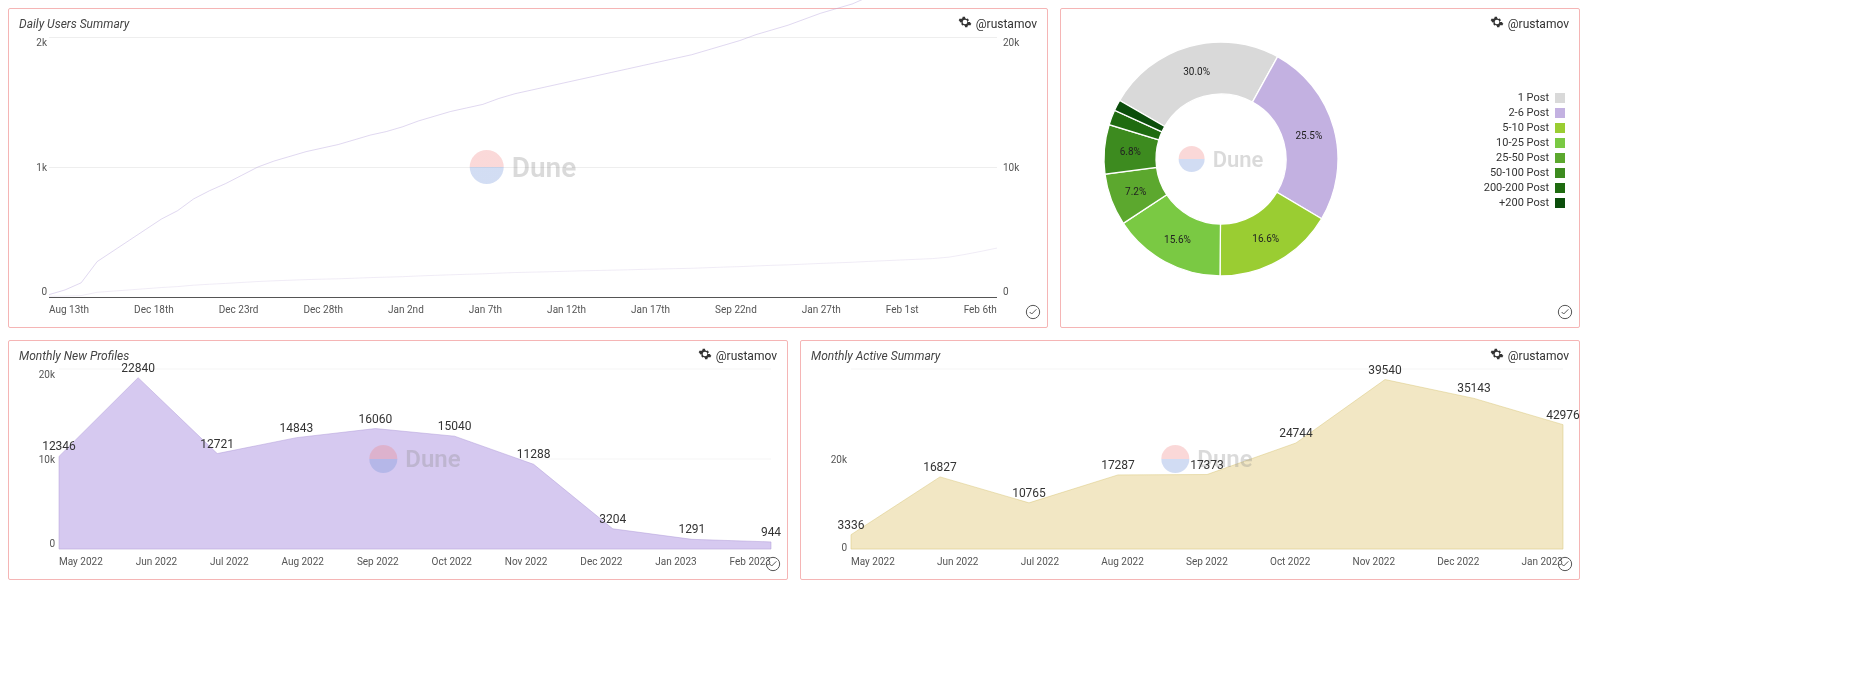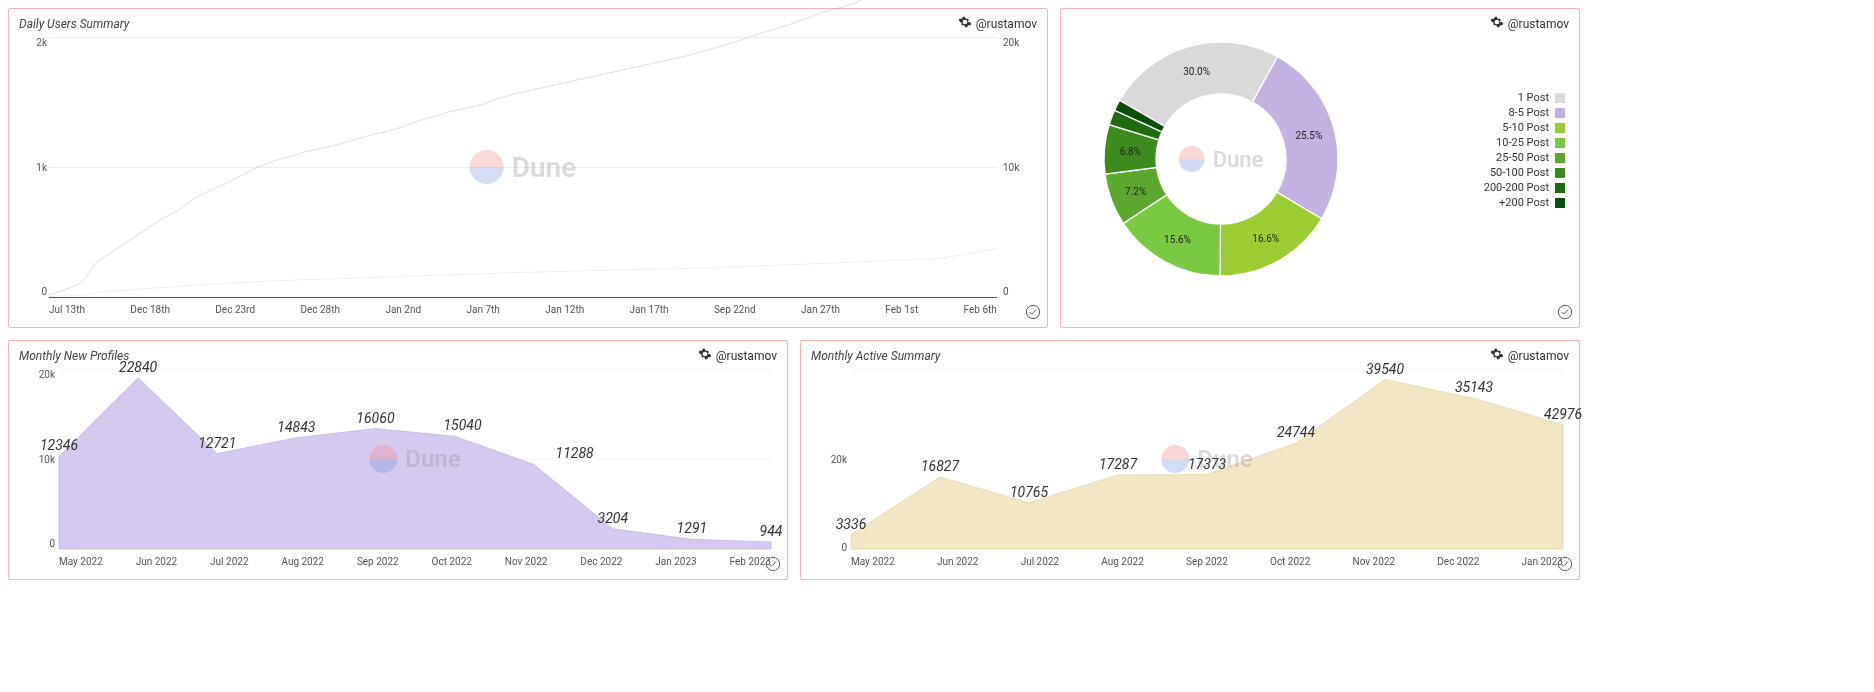--- a/index.html
+++ b/index.html
@@ -28,21 +28,21 @@
   .watermark .wm-circle { width:34px; height:34px; border-radius:50%; background:linear-gradient(to bottom, #f08080 50%, #6a8ed8 50%); }
   
   .donut-wrap { position:absolute; left:30px; top:20px; width:260px; height:260px; }
   .donut-legend { position:absolute; right:14px; top:80px; font-size:11px; color:#333; }
   .donut-legend div { display:flex; align-items:center; justify-content:flex-end; gap:6px; margin:2px 0; }
   .donut-legend .sw { width:10px; height:10px; }
   
   .area-wrap { position:absolute; left:50px; right:16px; top:28px; bottom:30px; }
   .x-axis2 { position:absolute; left:50px; right:16px; bottom:12px; display:flex; justify-content:space-between; font-size:10px; color:#555; }
   .y-axis2 { position:absolute; left:10px; top:28px; bottom:30px; width:36px; display:flex; flex-direction:column; justify-content:space-between; text-align:right; font-size:10px; color:#555; }
-  .pt-label { position:absolute; transform:translate(-50%,-120%); font-size:14px; color:#333; white-space:nowrap;font-style:italic; }
+  .pt-label { position:absolute; transform:translate(-50%,-120%); font-size:12px; color:#333; white-space:nowrap; }
   .donut-label { position:absolute; font-size:10px; color:#222; transform:translate(-50%,-50%); }
 </style>
 </head>
 <body>
 
 <div class="grid">
 
   <div class="panel">
     <div class="panel-header">
       <span>Daily Users Summary</span>
@@ -308,21 +308,21 @@
       <svg id="lines-daily" style="position:absolute;inset:0;width:100%;height:100%;overflow:visible" viewBox="0 0 100 100" preserveAspectRatio="none">
           <path d="M0 99.0909090909091 L1.694915254237288 97.27272727272727 L3.389830508474576 94.54545454545455 L5.084745762711865 86.36363636363636 L6.779661016949152 82.27272727272728 L8.47457627118644 78.18181818181819 L10.16949152542373 74.0909090909091 L11.864406779661017 70 L13.559322033898304 66.81818181818181 L15.254237288135593 62.27272727272727 L16.94915254237288 59.090909090909086 L18.64406779661017 56.36363636363637 L20.33898305084746 53.18181818181818 L22.033898305084744 50 L23.728813559322035 47.72727272727273 L25.423728813559322 45.909090909090914 L27.11864406779661 44.09090909090909 L28.8135593220339 42.72727272727273 L30.508474576271187 41.36363636363637 L32.20338983050847 39.54545454545455 L33.89830508474576 37.727272727272734 L35.59322033898305 36.36363636363637 L37.28813559322034 34.54545454545455 L38.983050847457626 32.27272727272728 L40.67796610169492 30.454545454545453 L42.3728813559322 28.63636363636364 L44.06779661016949 27.272727272727266 L45.76271186440678 25.909090909090907 L47.45762711864407 23.636363636363626 L49.152542372881356 21.818181818181813 L50.847457627118644 20.454545454545453 L52.54237288135594 19.090909090909093 L54.23728813559322 17.72727272727272 L55.932203389830505 16.363636363636374 L57.6271186440678 15 L59.32203389830508 13.63636363636364 L61.016949152542374 12.272727272727266 L62.71186440677966 10.909090909090907 L64.40677966101694 9.545454545454547 L66.10169491525424 8.181818181818173 L67.79661016949152 6.818181818181827 L69.49152542372882 5 L71.1864406779661 3.181818181818187 L72.88135593220339 1.363636363636374 L74.57627118644068 -0.9090909090909065 L76.27118644067797 -2.7272727272727337 L77.96610169491525 -4.545454545454547 L79.66101694915254 -6.818181818181813 L81.35593220338984 -9.09090909090908 L83.05084745762711 -10.909090909090907 L84.7457627118644 -12.72727272727272 L86.4406779661017 -15.454545454545453 L88.13559322033898 -17.72727272727272 L89.83050847457628 -20 L91.52542372881356 -22.272727272727266 L93.22033898305084 -24.545454545454533 L94.91525423728814 -29.090909090909093 L96.61016949152543 -38.18181818181819 L98.30508474576271 -48.18181818181819 L100 -59.09090909090909 " fill="none" stroke="#b19cd9" stroke-width="0.4" vector-effect="non-scaling-stroke"></path>
           <path d="M0 99.72727272727273 L1.694915254237288 99.63636363636364 L3.389830508474576 99.45454545454545 L5.084745762711865 98.18181818181819 L6.779661016949152 97.72727272727273 L8.47457627118644 97.27272727272727 L10.16949152542373 96.81818181818181 L11.864406779661017 96.36363636363636 L13.559322033898304 96 L15.254237288135593 95.45454545454545 L16.94915254237288 95.0909090909091 L18.64406779661017 94.77272727272728 L20.33898305084746 94.4090909090909 L22.033898305084744 94.04545454545455 L23.728813559322035 93.77272727272727 L25.423728813559322 93.54545454545455 L27.11864406779661 93.31818181818181 L28.8135593220339 93.13636363636364 L30.508474576271187 93 L32.20338983050847 92.77272727272728 L33.89830508474576 92.54545454545455 L35.59322033898305 92.36363636363636 L37.28813559322034 92.18181818181819 L38.983050847457626 91.9090909090909 L40.67796610169492 91.68181818181819 L42.3728813559322 91.45454545454545 L44.06779661016949 91.27272727272727 L45.76271186440678 91.0909090909091 L47.45762711864407 90.81818181818181 L49.152542372881356 90.5909090909091 L50.847457627118644 90.45454545454545 L52.54237288135594 90.31818181818181 L54.23728813559322 90.13636363636364 L55.932203389830505 89.95454545454545 L57.6271186440678 89.81818181818181 L59.32203389830508 89.68181818181819 L61.016949152542374 89.54545454545455 L62.71186440677966 89.36363636363636 L64.40677966101694 89.22727272727272 L66.10169491525424 89.0909090909091 L67.79661016949152 88.95454545454545 L69.49152542372882 88.72727272727272 L71.1864406779661 88.5 L72.88135593220339 88.31818181818181 L74.57627118644068 88.04545454545455 L76.27118644067797 87.81818181818181 L77.96610169491525 87.63636363636364 L79.66101694915254 87.36363636363636 L81.35593220338984 87.0909090909091 L83.05084745762711 86.86363636363636 L84.7457627118644 86.63636363636364 L86.4406779661017 86.31818181818181 L88.13559322033898 86.04545454545455 L89.83050847457628 85.77272727272728 L91.52542372881356 85.5 L93.22033898305084 85.22727272727272 L94.91525423728814 84.68181818181819 L96.61016949152543 83.63636363636364 L98.30508474576271 82.45454545454545 L100 81.18181818181819 " fill="none" stroke="#d8d0e8" stroke-width="0.4" vector-effect="non-scaling-stroke"></path>
         </svg>
       <div class="watermark">
           <div class="wm-circle"></div>
           <span>Dune</span>
         </div>
     </div>
     <div class="x-axis" id="xaxis-daily">
-        <span>Jul 13th</span>
+        <span>Aug 13th</span>
         <span>Dec 18th</span>
         <span>Dec 23rd</span>
         <span>Dec 28th</span>
         <span>Jan 2nd</span>
         <span>Jan 7th</span>
         <span>Jan 12th</span>
         <span>Jan 17th</span>
         <span>Sep 22nd</span>
         <span>Jan 27th</span>
         <span>Feb 1st</span>
@@ -367,21 +367,21 @@
           <div class="wm-circle" style="width:26px;height:26px"></div>
           <span>Dune</span>
         </div>
     </div>
     <div class="donut-legend" id="donut-legend">
         <div>
           <span>1 Post</span>
           <span class="sw" style="background: rgb(217, 217, 217);"></span>
         </div>
         <div>
-          <span>8-5 Post</span>
+          <span>2-6 Post</span>
           <span class="sw" style="background: rgb(195, 177, 225);"></span>
         </div>
         <div>
           <span>5-10 Post</span>
           <span class="sw" style="background: rgb(154, 205, 50);"></span>
         </div>
         <div>
           <span>10-25 Post</span>
           <span class="sw" style="background: rgb(122, 201, 67);"></span>
         </div>
@@ -434,22 +434,22 @@
           </svg>
         <div class="watermark" style="font-size:24px">
             <div class="wm-circle" style="width:28px;height:28px"></div>
             <span>Dune</span>
           </div>
       <div class="pt-label" style="left: 0%; top: 48.5583%;">12346</div>
           <div class="pt-label" style="left: 11.1111%; top: 4.83333%;">22840</div>
           <div class="pt-label" style="left: 22.2222%; top: 46.9958%;">12721</div>
           <div class="pt-label" style="left: 33.3333%; top: 38.1542%;">14843</div>
           <div class="pt-label" style="left: 44.4444%; top: 33.0833%;">16060</div>
-          <div class="pt-label" style="left: 55.5556%; top: 37.3333%; margin-left: 8px;">15040</div>
-          <div class="pt-label" style="left: 66.6667%; top: 52.9667%; margin-left: 41px;">11288</div>
+          <div class="pt-label" style="left: 55.5556%; top: 37.3333%;">15040</div>
+          <div class="pt-label" style="left: 66.6667%; top: 52.9667%;">11288</div>
           <div class="pt-label" style="left: 77.7778%; top: 88.7833%;">3204</div>
           <div class="pt-label" style="left: 88.8889%; top: 94.6208%;">1291</div>
           <div class="pt-label" style="left: 100%; top: 96.0667%;">944</div>
         </div>
       <div class="x-axis2" id="xaxis-new">
           <span>May 2022</span>
           <span>Jun 2022</span>
           <span>Jul 2022</span>
           <span>Aug 2022</span>
           <span>Sep 2022</span>

